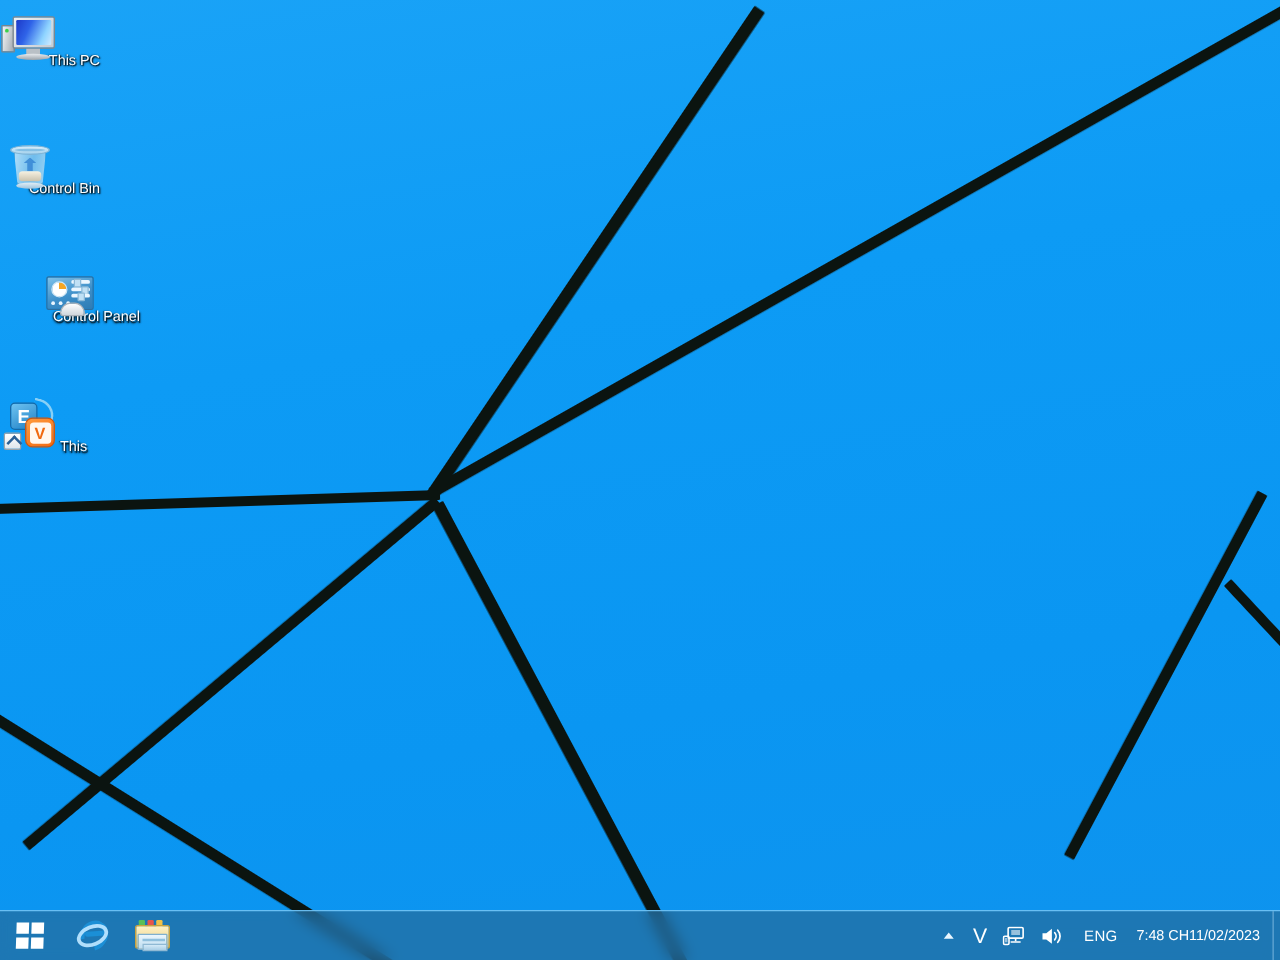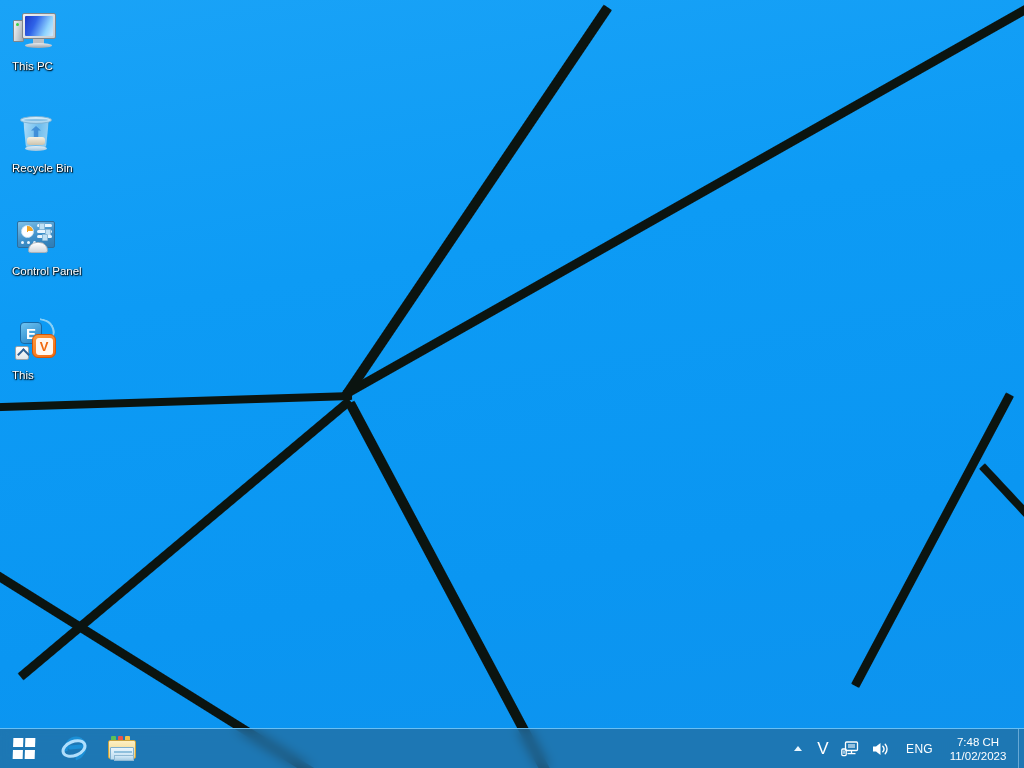--- a/index.html
+++ b/index.html
@@ -20,22 +20,22 @@
     position:absolute;
     background:#0b1410;
     transform-origin:0 50%;
     border-radius:1px;
   }
   .strut.soft { filter:blur(0.4px); }
 
   
   #icons { position:absolute; top:0; left:0; width:110px; }
   .icon-cell {
-    position:absolute; left:12px; width:80px;
-    display:flex; flex-direction:column; align-items:flex-start;
+    position:absolute; left:0; width:80px;
+    display:flex; flex-direction:row; align-items:flex-end;
     cursor:default; user-select:none;
   }
   .icon-art { width:48px; height:48px; position:relative; }
   .icon-label {
     margin-top:4px;
     font-size:11.5px; line-height:13px; color:#fff;
     text-align:center; white-space:nowrap;
     text-shadow: 1px 1px 1px rgba(0,0,0,.85), -1px 0 1px rgba(0,0,0,.6), 0 1px 2px rgba(0,0,0,.7);
   }
 
@@ -147,21 +147,21 @@
   .tray-item{
     height:40px;display:flex;align-items:center;justify-content:center;
     color:#ffffff;cursor:default;padding:0 6px;
   }
   #tray-expand{padding:0 9px 0 10px;}
   .chevron-up{width:0;height:0;border-left:4.5px solid transparent;border-right:4.5px solid transparent;
     border-bottom:5px solid #e9f6ff;}
   .tray-v{font:500 17px "Liberation Sans",sans-serif;color:#fff;line-height:1;letter-spacing:.5px;}
   .tray-lang{font:12px "Liberation Sans",sans-serif;color:#fff;padding:0 9px;letter-spacing:.3px;}
   #clock{
-    height:40px;display:flex;flex-direction:column;align-items:center;justify-content:center;
+    height:40px;display:flex;flex-direction:row;align-items:center;justify-content:center;
     padding:0 10px 0 6px;color:#fff;cursor:default;min-width:76px;
   }
   #clock .t{font-size:11.5px;line-height:14px;}
   #clock .d{font-size:11.5px;line-height:14px;}
   .show-desktop{width:6px;height:40px;border-left:1px solid rgba(190,230,255,.45);}
 </style>
 </head>
 <body>
 
 <div id="desktop">
@@ -200,24 +200,24 @@
     </div>
 
     <div class="icon-cell" style="top:110px;">
       <div class="icon-art">
         <div class="rb-body"></div>
         <div class="rb-glyph"></div>
         <div class="rb-paper"></div>
         <div class="rb-rim"></div>
         <div class="rb-base"></div>
       </div>
-      <div class="icon-label">Recycle Bin</div>
-    </div>
-
-    <div class="icon-cell" style="top:213px;">
+      <div class="icon-label">Control Bin</div>
+    </div>
+
+    <div class="icon-cell" style="top:213px;margin-left:32px;">
       <div class="icon-art">
         <div class="cp-panel"></div>
         <div class="cp-pie"></div>
         <div class="cp-bars">
           <div class="cp-bar b1"></div>
           <div class="cp-bar b2"></div>
           <div class="cp-bar b3"></div>
         </div>
         <div class="cp-dots">
             <i></i>

